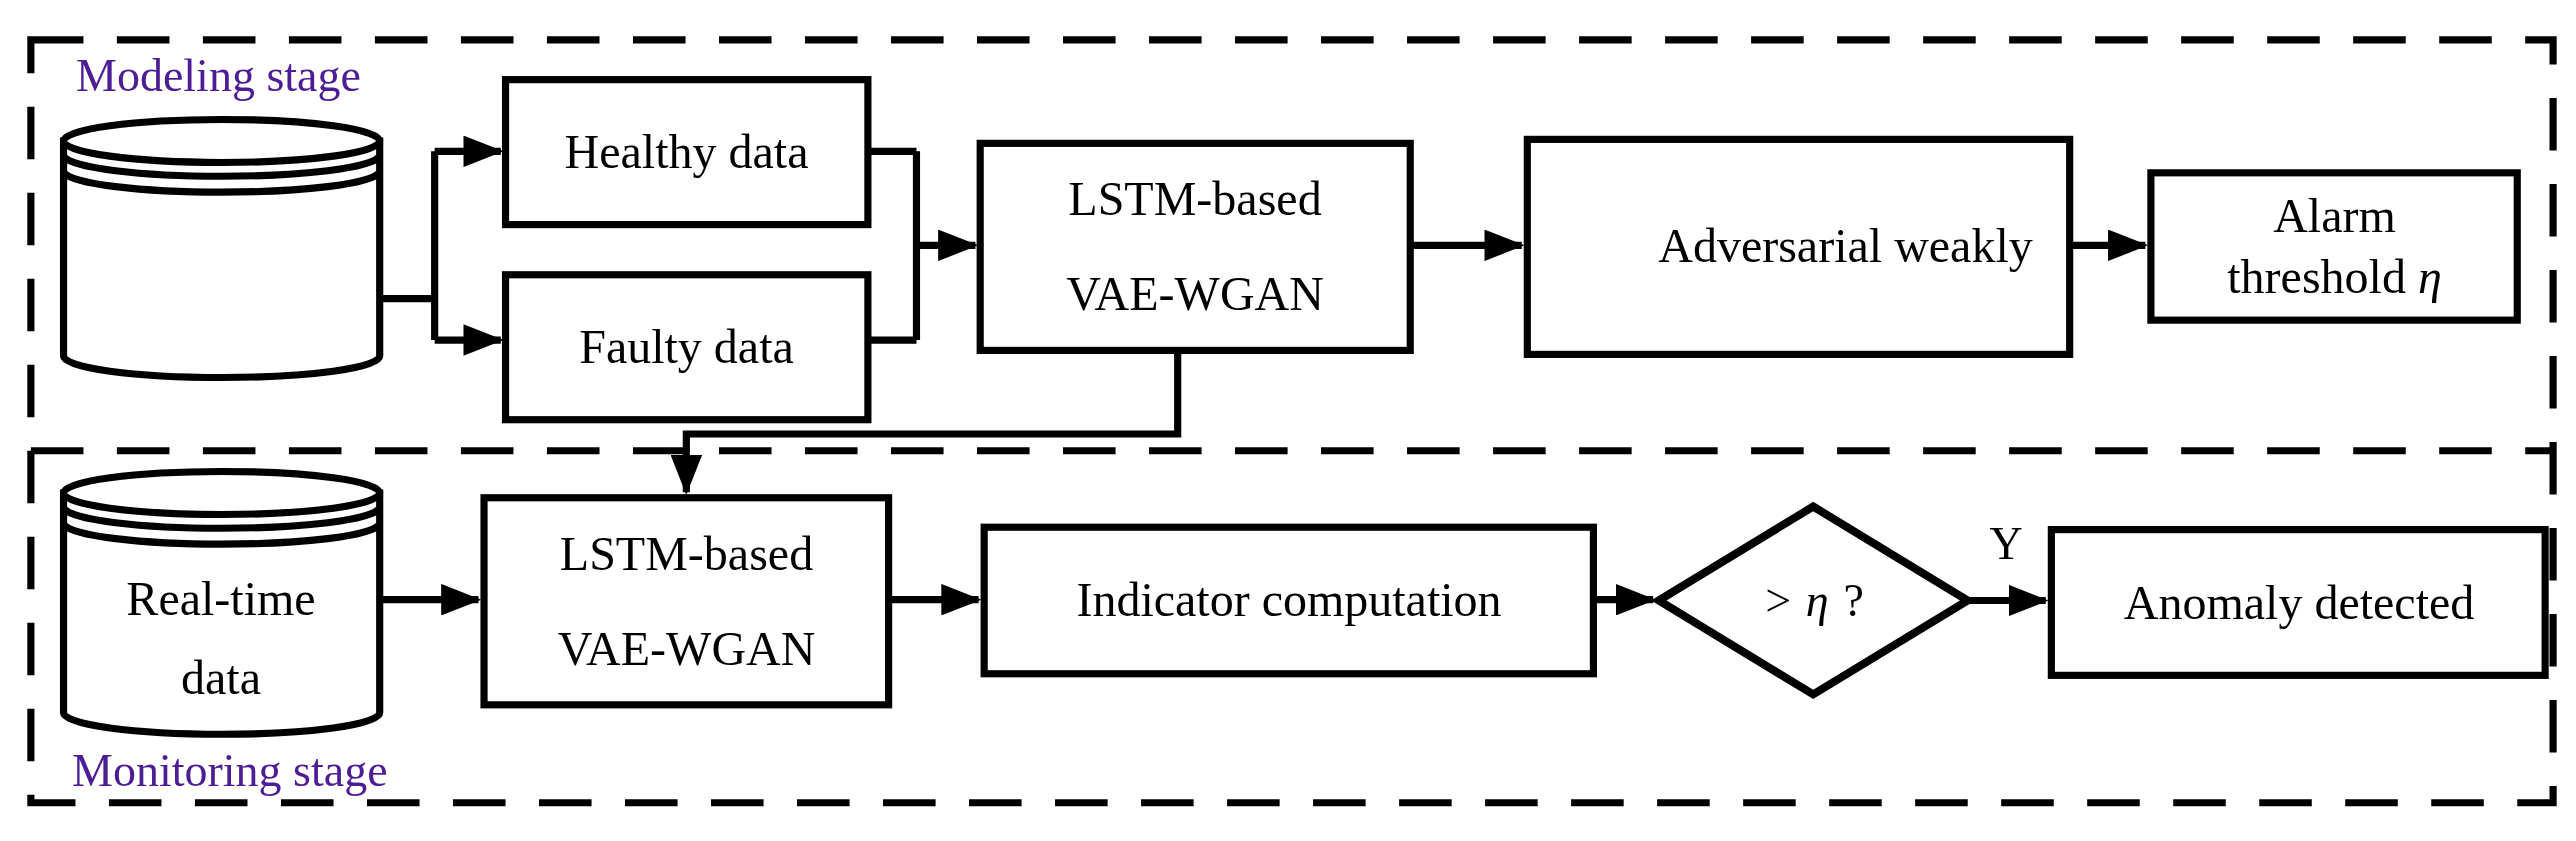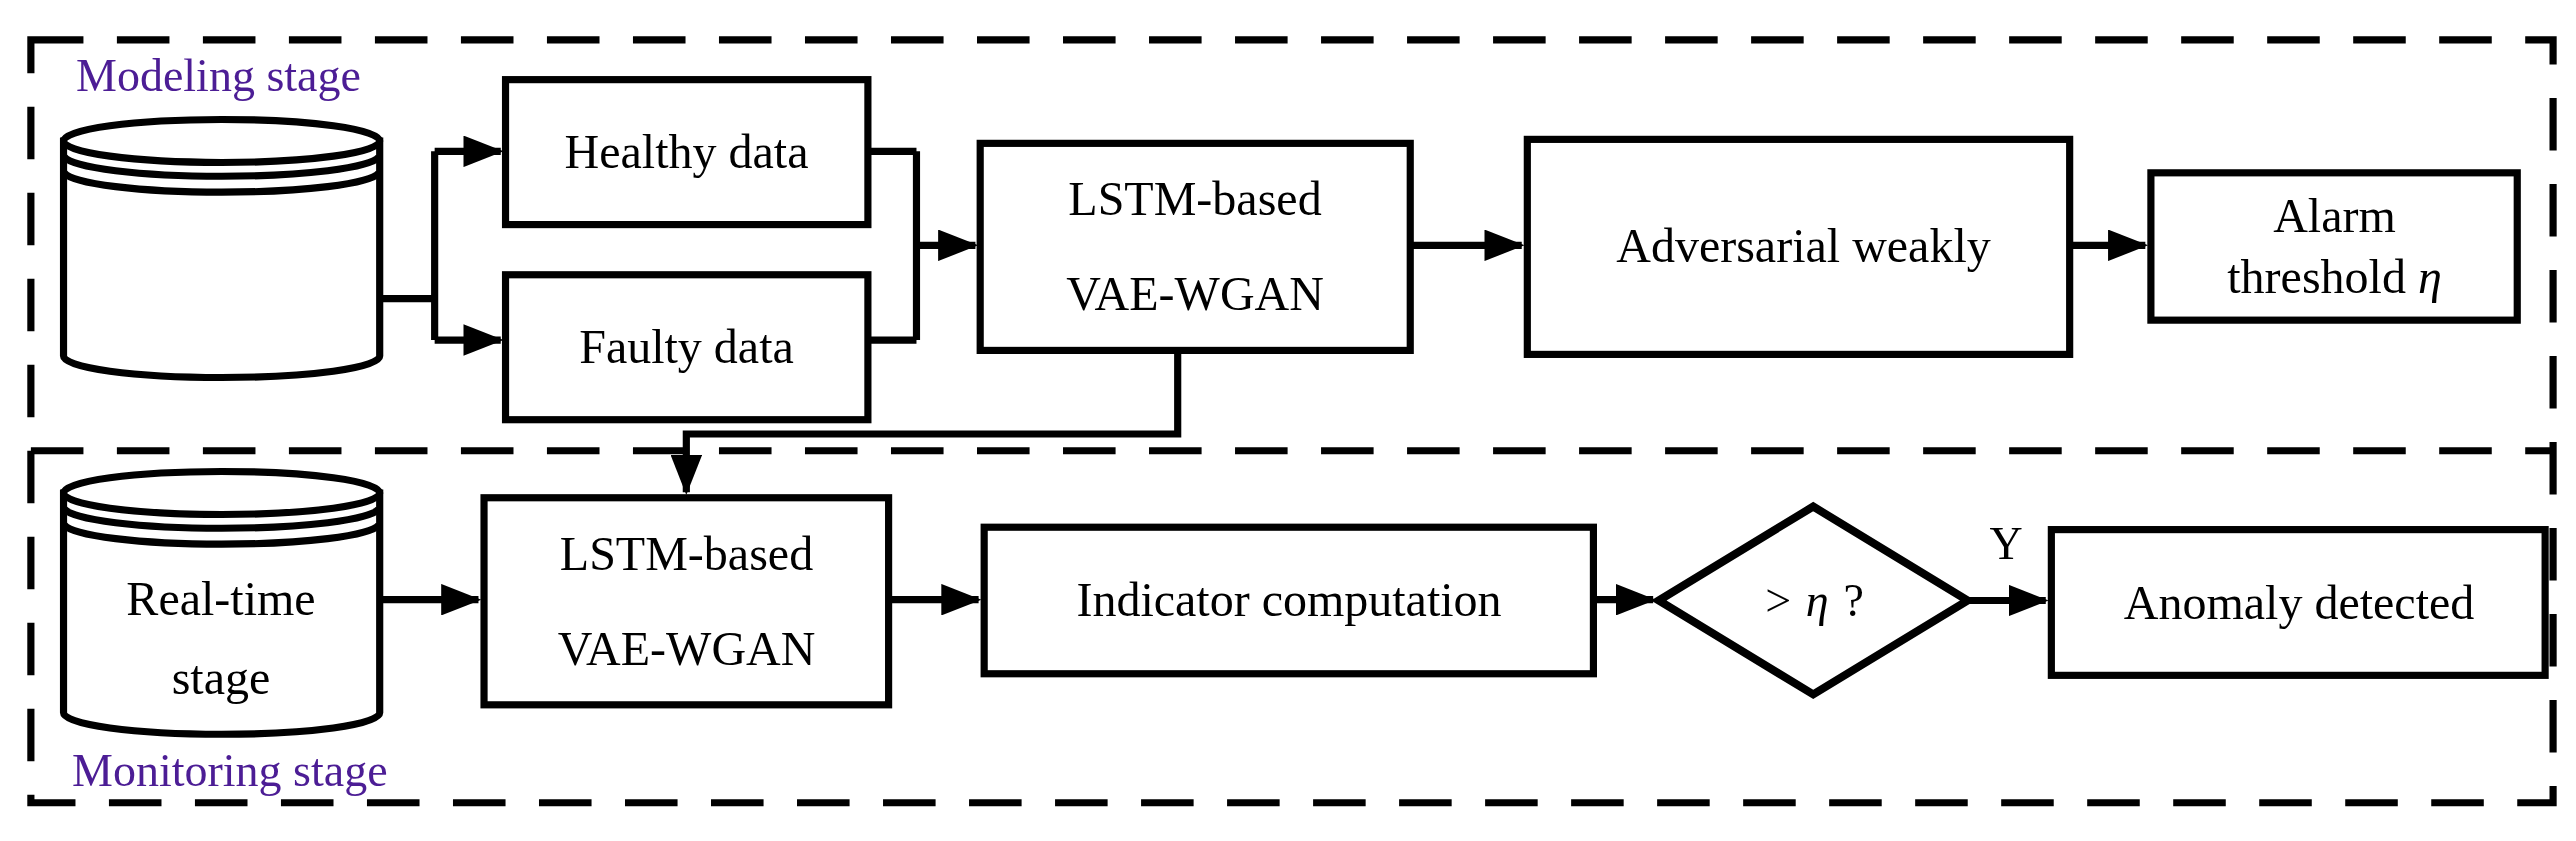--- a/index.html
+++ b/index.html
@@ -113,34 +113,34 @@
 
   <div class="lbl" style="left:505px; top:80px; width:363px; height:145px;text-align:center;">Healthy data</div>
 
   <div class="lbl" style="left:505px; top:275px; width:363px; height:145px;">Faulty data</div>
 
   <div class="lbl gap48" style="left:980px; top:143px; width:430px; height:207px;">
     <div>LSTM-based</div>
     <div>VAE-WGAN</div>
   </div>
 
-  <div class="lbl gap60" style="left:1532px; top:139px; width:543px; height:215px;">
+  <div class="lbl gap60" style="left:1574px; top:139px; width:543px; height:215px;">
     <div>Adversarial weakly</div>
   </div>
 
   <div class="lbl gap14" style="left:2151px; top:173px; width:367px; height:147px;">
     <div>Alarm</div>
     <div class="alarm-line">
       <span>threshold</span><span class="it">η</span>
     </div>
   </div>
 
   <div class="lbl gap36" style="left:63px; top:531px; width:316px; height:215px;">
     <div>Real-time</div>
-    <div>stage</div>
+    <div>data</div>
   </div>
 
   <div class="lbl gap48" style="left:484px; top:498px; width:405px; height:207px;">
     <div>LSTM-based</div>
     <div>VAE-WGAN</div>
   </div>
 
   <div class="lbl" style="left:984px; top:527px; width:610px; height:147px;">Indicator computation</div>
 
   <div class="lbl decision-lbl" style="left:1661px; top:508px; width:307px; height:187px; font-size:46px; flex-direction:row;">

